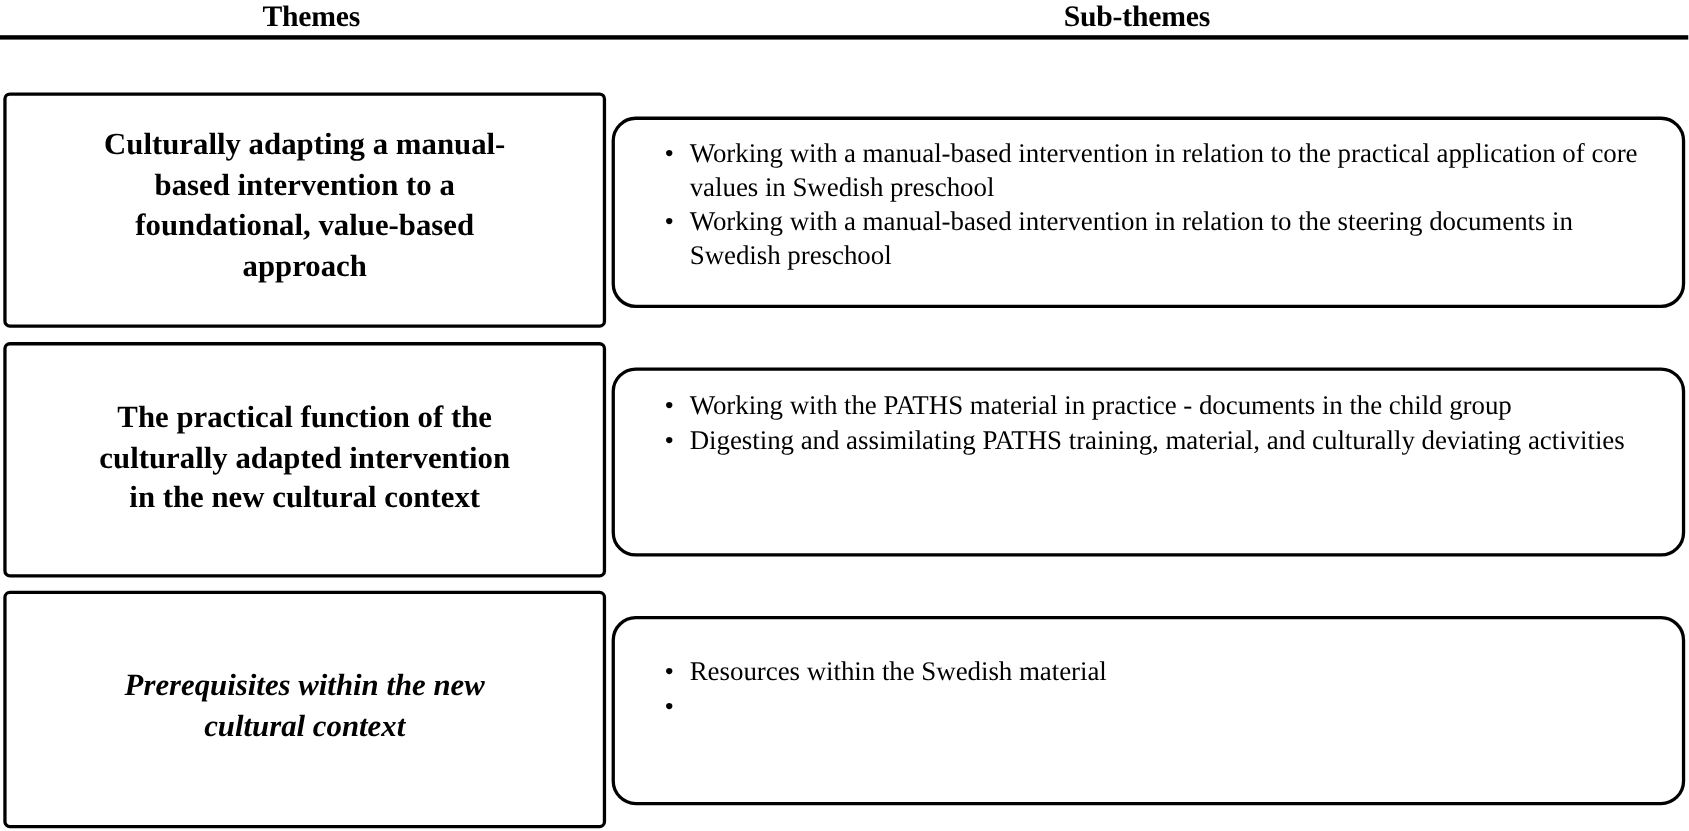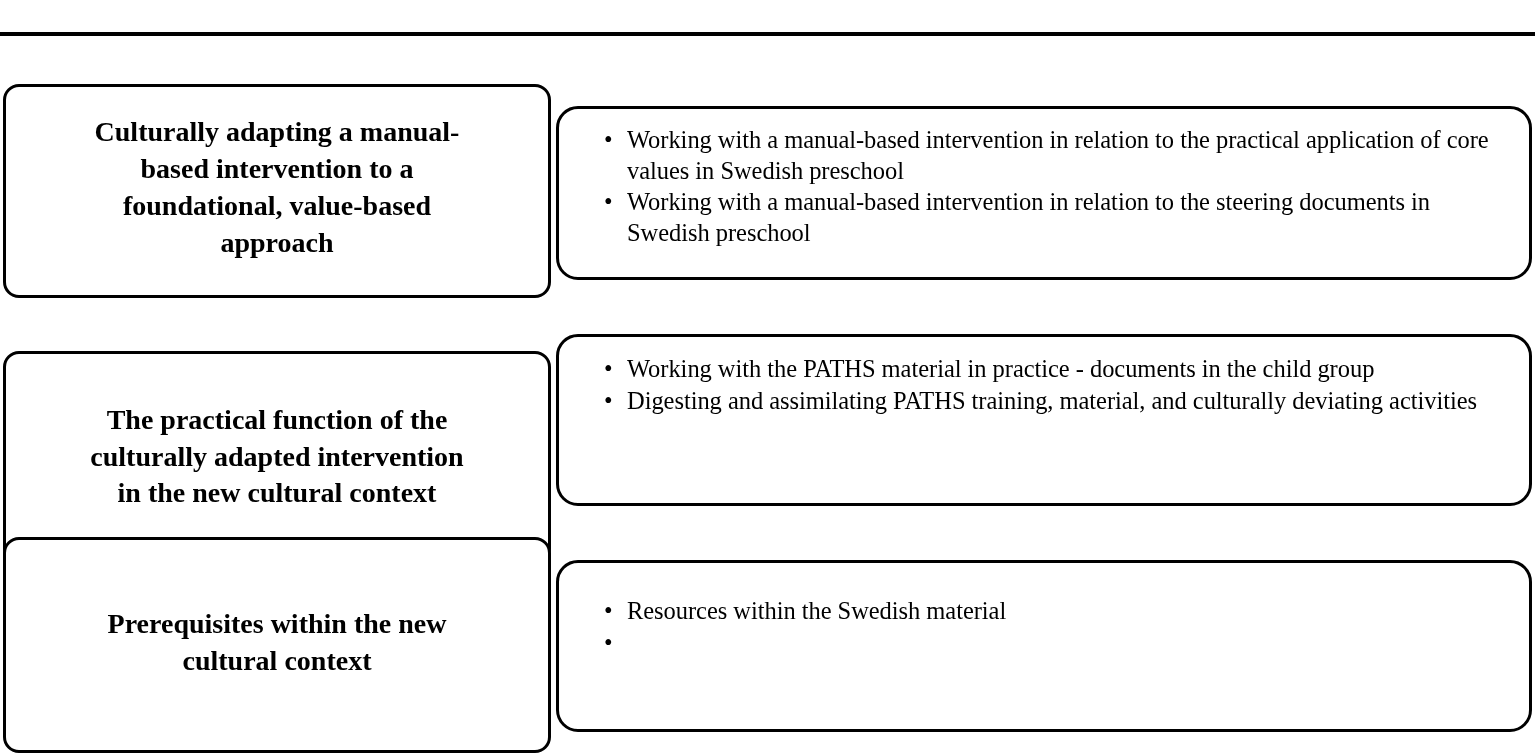--- a/index.html
+++ b/index.html
@@ -63,42 +63,42 @@
   .row-3 { top: 537px; height: 218px; }
 
   
   .theme-box {
     position: absolute;
     left: 3px;
     top: 0;
     width: 548px;
     box-sizing: border-box;
     border: 3px solid #000000;
-    border-radius: 16px;
+    border-radius: 6px;
     background: #ffffff;
     display: flex;
     align-items: center;
     justify-content: center;
     padding: 6px 16px;
     z-index: 2;
   }
   .row-1 .theme-box { height: 214px; }
-  .row-2 .theme-box { height: 214px; margin-top: 40px; }
+  .row-2 .theme-box { height: 214px; }
   .row-3 .theme-box { height: 216px; }
 
   .theme-text {
     font-weight: bold;
     font-size: 28px;
     line-height: 1.32;
     text-align: center;
     white-space: pre-line;
   }
   .row-1 .theme-text { margin-top: -6px; }
   .row-2 .theme-text { margin-top: -2px; }
-  .row-3 .theme-text { margin-top: -4px; }
+  .row-3 .theme-text { margin-top: -4px; font-style: italic; }
 
   
   .sub-box {
     position: absolute;
     left: 556px;
     width: 976px;
     box-sizing: border-box;
     border: 3px solid #000000;
     border-radius: 22px;
     background: #ffffff;
@@ -135,20 +135,24 @@
     top: 0;
     font-size: 24.5px;
     line-height: 1.25;
   }
 </style>
 </head>
 <body>
 
 <div class="figure">
 
+  <div class="header-row">
+    <div class="header-cell header-themes">Themes</div>
+    <div class="header-cell header-subthemes">Sub-themes</div>
+  </div>
   <div class="header-rule"></div>
 
   <div class="row row-1">
     <div class="theme-box">
       <div class="theme-text">Culturally adapting a manual-
 based intervention to a
 foundational, value-based
 approach</div>
     </div>
     <div class="sub-box">

